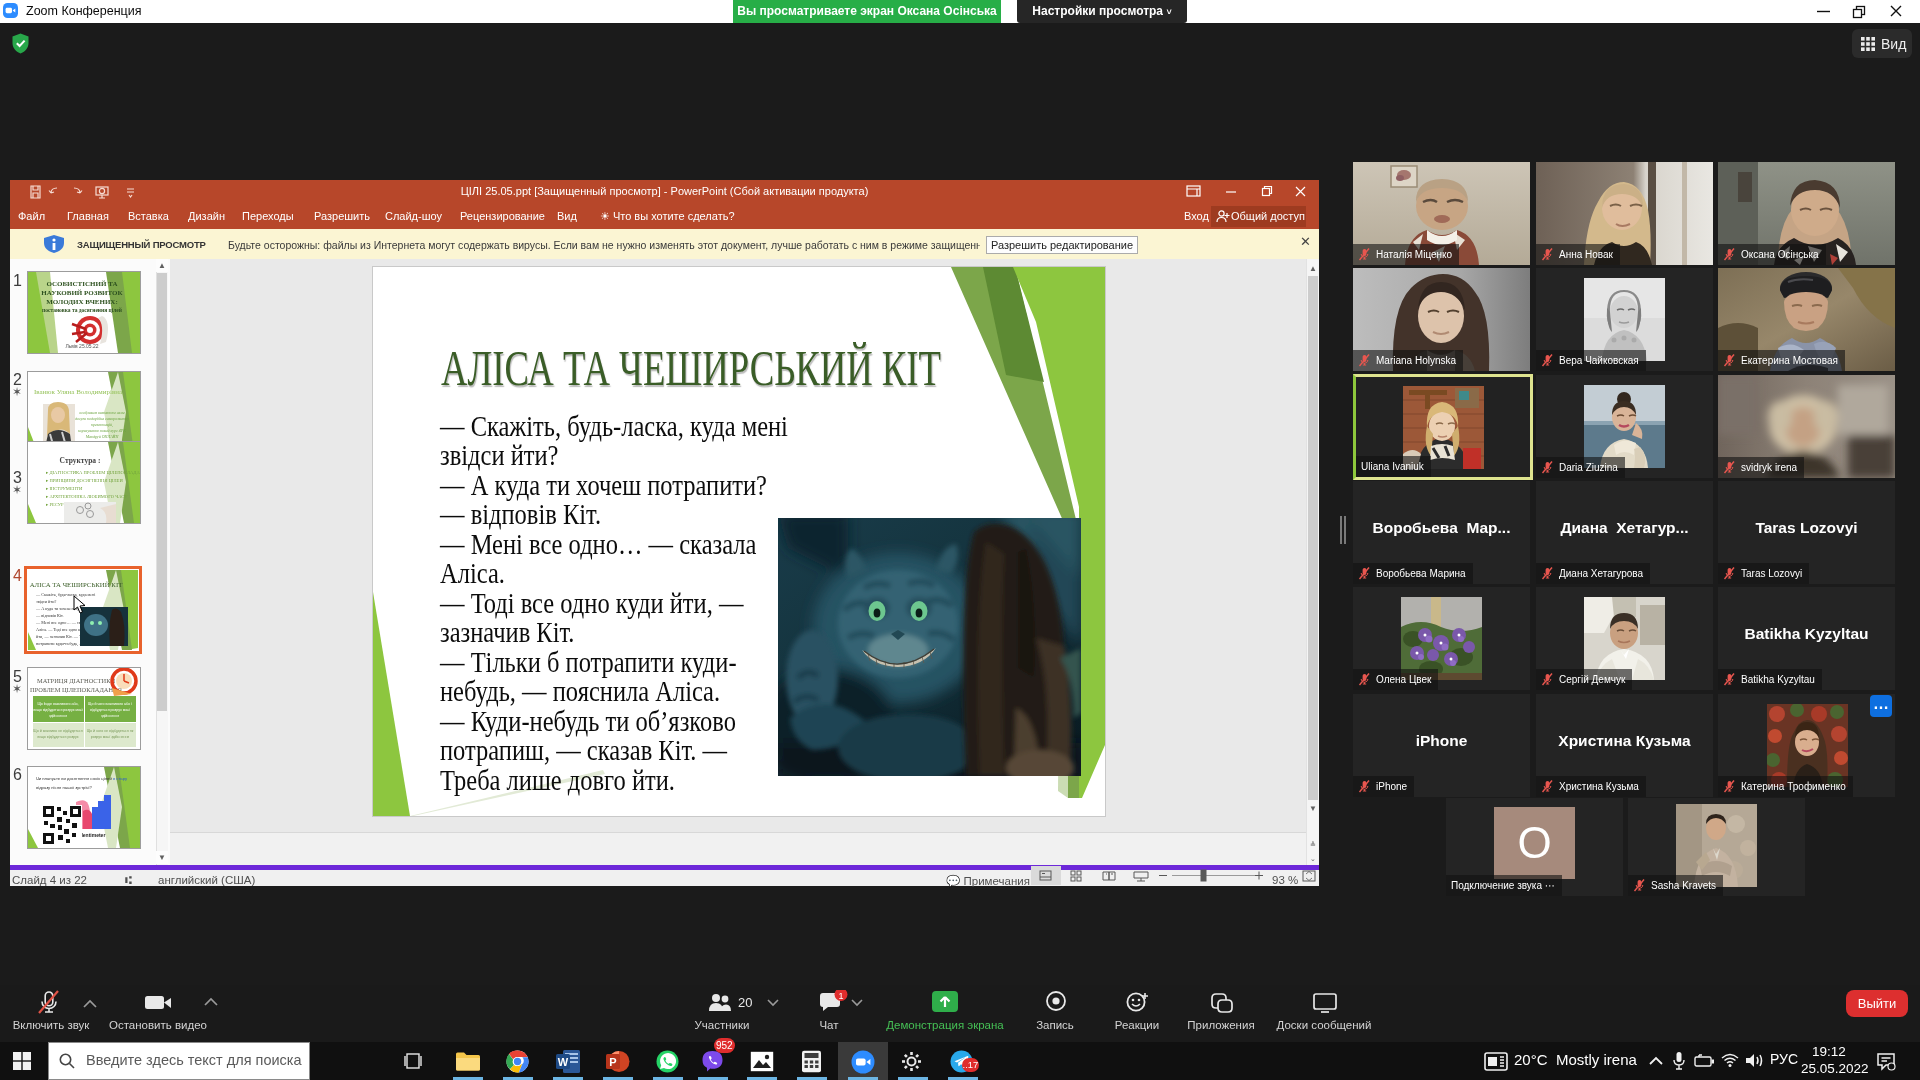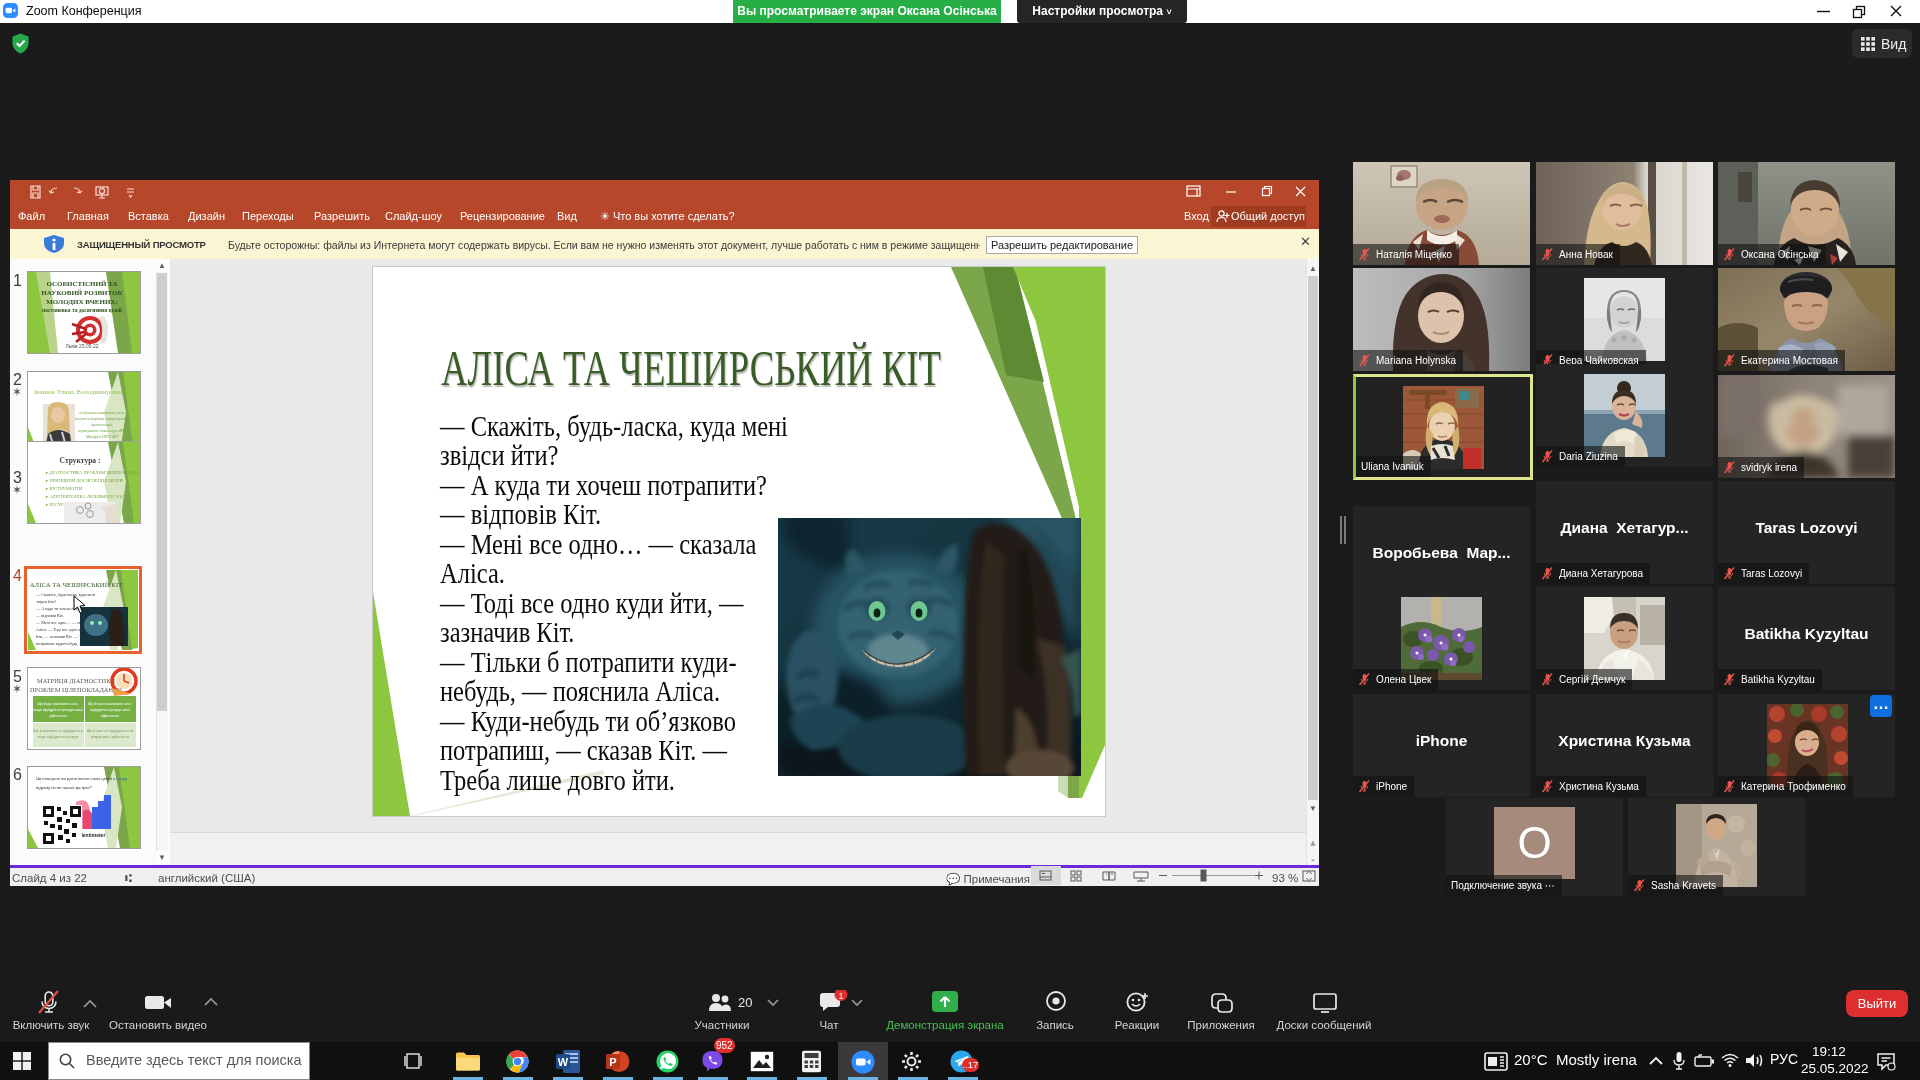--- a/index.html
+++ b/index.html
@@ -12,21 +12,21 @@
   .darkchip { left:1017px; top:0; width:170px; height:23px; background:#262626; color:#fff; font-weight:bold; font-size:12px; text-align:center; line-height:23px; border-radius:0 0 3px 3px; white-space:nowrap; }
   #vidbtn { left:1852px; top:29px; width:60px; height:29px; background:#2b2b2b; border-radius:6px; }
   #ppt-title { left:10px; top:180px; width:1309px; height:24px; background:#b7472a; }
   #ppt-menu  { left:10px; top:204px; width:1309px; height:25px; background:#b7472a; }
   #ppt-menu span { position:absolute; top:6px; color:#fff; font-size:11px; white-space:nowrap;}
   #ppt-yellow { left:10px; top:229px; width:1309px; height:30px; background:#fbf5d3; }
   #ppt-panel { left:10px; top:259px; width:160px; height:606px; background:#fbfbfb; }
   #ppt-main  { left:170px; top:259px; width:1136px; height:606px; background:#e9e9e9; }
   #ppt-mainsb{ left:1306px; top:259px; width:13px; height:606px; background:#f5f5f5; border-left:1px solid #e2e2e2;}
   #ppt-notes { left:170px; top:832px; width:1136px; height:33px; background:#f1f1f1; border-top:1px solid #d8d8d8; }
-  #ppt-status{ left:10px; top:865px; width:1309px; height:21px; background:#f0f0f0; border-top:3px solid #6d28d9; }
+  #ppt-status{ left:10px; top:865px; width:1309px; height:21px; background:#f0f0f0; border-top:5px solid #6d28d9; }
   #ppt-status span { position:absolute; top:4px; font-size:11.5px; color:#4e4e4e; white-space:nowrap; }
   #slide { left:373px; top:267px; width:732px; height:549px; background:#fff; box-shadow:0 0 0 1px #c9c9c9; }
   .thumb { position:absolute; left:27px; width:114px; height:83px; background:#fff; border:1px solid #9c9c9c; overflow:hidden; }
   .tnum { position:absolute; left:13px; font-size:16px; color:#3c3c3c; }
   
   .tile { position:absolute; width:177px; height:103px; background:#242424; overflow:hidden; }
   .nm { position:absolute; left:0; bottom:0; background:rgba(16,16,16,0.6); color:#fff; font-size:10px; height:21px; padding:0 7px 0 5px; white-space:nowrap; display:flex; align-items:center; }
   .nm svg { margin-right:5px; flex:none; }
   .cname { position:absolute; left:0; right:0; top:38px; text-align:center; color:#fff; font-weight:bold; font-size:15.5px; white-space:nowrap; }
   .avatar { position:absolute; left:48px; top:10px; width:81px; height:83px; }
@@ -70,20 +70,21 @@
         <rect x="5.2" y="5.2" width="3.6" height="3.6"></rect>
         <rect x="10.4" y="5.2" width="3.6" height="3.6"></rect>
     <rect x="0" y="10.4" width="3.6" height="3.6"></rect>
         <rect x="5.2" y="10.4" width="3.6" height="3.6"></rect>
         <rect x="10.4" y="10.4" width="3.6" height="3.6"></rect>
   </g>
     </svg>
   <div class="abs" style="left:1881px;top:36px;color:#efefef;font-size:14px;">Вид</div>
 
   <div class="abs" id="ppt-title"></div>
+  <div class="abs" style="left:10px;top:185px;width:1309px;text-align:center;color:#fff;font-size:11px;">ЦІЛІ 25.05.ppt [Защищенный просмотр] - PowerPoint (Сбой активации продукта)</div>
   <svg class="abs" style="left:30px;top:185px" width="115" height="14" viewBox="0 0 115 14">
     <g stroke="#f7ddd4" fill="none" stroke-width="1.2">
       <path d="M1 1 H10 V13 H1 Z M3 1 V5 H8 V1 M3 13 V8 H8 V13"></path>
       <path d="M27 3 C23 3 21 5.5 21 8 M21 8 L19 5.5 M21 8 L24 7"></path>
       <path d="M44 3 C48 3 50 5.5 50 8 M50 8 L52 5.5 M50 8 L47 7"></path>
       <rect x="66" y="2" width="12" height="8"></rect>
         <path d="M72 10 V13 M69 13 H75"></path>
         <circle cx="72" cy="6" r="2.6"></circle>
       <path d="M97 4 H104 M97 7 H104 M99 10 L100.5 12 L102 10"></path>
     </g>
@@ -583,21 +584,21 @@
       <path d="M33 38 Q37 36 40 38 M45 38 Q49 36 52 38" stroke="#8a6a4a" stroke-width="1.5" fill="none"></path>
       <path d="M35 50 Q39 52 44 50" stroke="#b5836a" stroke-width="1.5" fill="none"></path>
       <path d="M28 60 Q39 56 50 60 L52 74 Q39 70 27 74 Z" fill="#e8e2d4"></path>
       <path d="M30 62 L36 72 M42 60 L46 70" stroke="#2c2c2c" stroke-width="3"></path>
       <rect x="60" y="62" width="18" height="21" fill="#c03028"></rect>
       <path d="M0 68 Q10 60 18 68 L14 83 H0 Z" fill="#d9cbb8"></path>
     </svg>
     <div class="nm" style="bottom:0;">Uliana Ivaniuk</div>
   </div>
 
-  <div class="tile" style="left:1536px;top:364px">
+  <div class="tile" style="left:1536px;top:375px">
     <svg class="avatar" viewBox="0 0 81 83">
       <rect width="81" height="83" fill="#c3cdd4"></rect>
       <rect x="0" y="36" width="81" height="47" fill="#5d7a8c"></rect>
       <path d="M0 36 H81 V40 H0 Z" fill="#8ba3b2"></path>
       <circle cx="40" cy="14" r="7" fill="#33281f"></circle>
       <ellipse cx="40" cy="32" rx="12" ry="14" fill="#d9b498"></ellipse>
       <path d="M28 30 Q28 16 40 16 Q52 16 52 30 Q48 22 40 22 Q32 22 28 30 Z" fill="#3a2d22"></path>
       <path d="M33 31 Q37 29 40 31 M45 31 Q49 29 52 31" stroke="#6a4a32" stroke-width="1.5" fill="none"></path>
       <path d="M35 40 Q40 43 45 40" stroke="#b5495e" stroke-width="2.5" fill="none"></path>
       <path d="M52 38 Q60 44 58 54 L48 50 Z" fill="#d9b498"></path>
@@ -636,21 +637,21 @@
         <ellipse cx="108" cy="42" rx="12" ry="16" fill="#c9bca2"></ellipse>
       </g>
     </svg>
     <div class="nm"><svg width="13" height="13" viewBox="0 0 13 13">
           <path d="M6.5 1 C5.4 1 4.6 1.9 4.6 3 V6 C4.6 7.1 5.4 8 6.5 8 C7.6 8 8.4 7.1 8.4 6 V3 C8.4 1.9 7.6 1 6.5 1 Z" fill="#e8564f"></path>
           <path d="M3.2 6 C3.2 7.8 4.7 9.2 6.5 9.2 C8.3 9.2 9.8 7.8 9.8 6 M6.5 9.2 V11 M4.8 11 H8.2" stroke="#e8564f" fill="none"></path>
           <line x1="1.5" y1="12" x2="11" y2="0.5" stroke="#e8564f" stroke-width="1.4"></line>
         </svg>svidryk irena</div>
   </div>
 
-  <div class="tile" style="left:1353px;top:506px">
+  <div class="tile" style="left:1353px;top:481px">
     <div class="cname">Воробьева&nbsp; Мар...</div>
     <div class="nm"><svg width="13" height="13" viewBox="0 0 13 13">
           <path d="M6.5 1 C5.4 1 4.6 1.9 4.6 3 V6 C4.6 7.1 5.4 8 6.5 8 C7.6 8 8.4 7.1 8.4 6 V3 C8.4 1.9 7.6 1 6.5 1 Z" fill="#e8564f"></path>
           <path d="M3.2 6 C3.2 7.8 4.7 9.2 6.5 9.2 C8.3 9.2 9.8 7.8 9.8 6 M6.5 9.2 V11 M4.8 11 H8.2" stroke="#e8564f" fill="none"></path>
           <line x1="1.5" y1="12" x2="11" y2="0.5" stroke="#e8564f" stroke-width="1.4"></line>
         </svg>Воробьева Марина</div>
   </div>
   <div class="tile" style="left:1536px;top:481px">
     <div class="cname">Диана&nbsp; Хетагур...</div>
     <div class="nm"><svg width="13" height="13" viewBox="0 0 13 13">

